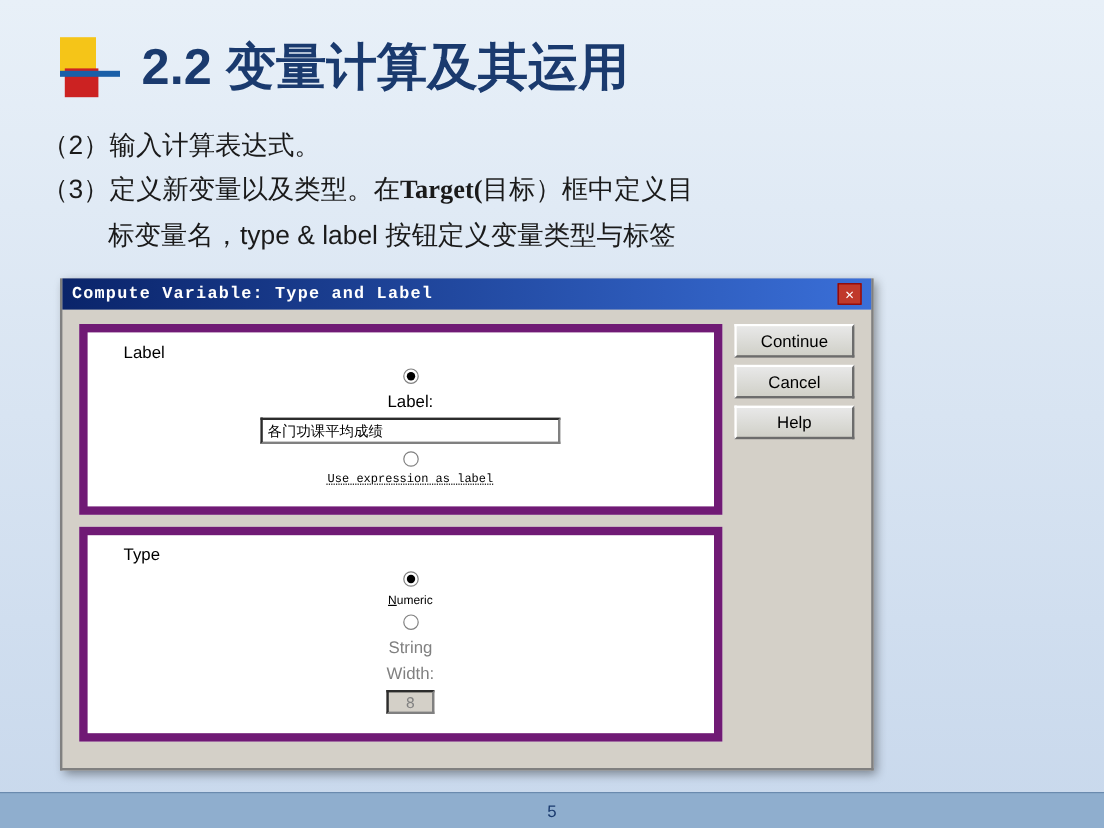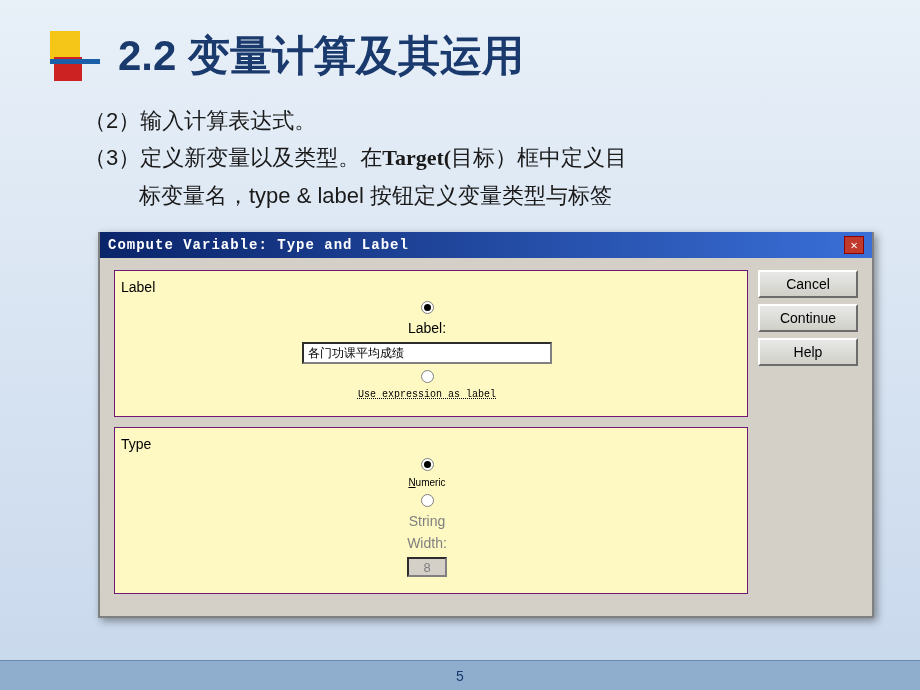--- a/index.html
+++ b/index.html
@@ -48,43 +48,42 @@
 
     .page-title {
       font-size: 42px;
       font-weight: bold;
       color: #1a3a6e;
       font-family: 'Microsoft YaHei', 'SimHei', sans-serif;
     }
 
     
     .content {
-      padding: 0 84px;
+      padding: 0 35px;
     }
 
     .text-line {
       font-size: 22px;
       color: #1a1a1a;
       line-height: 1.7;
       font-family: 'Microsoft YaHei', 'SimSun', sans-serif;
     }
 
     
     .dialog-wrapper {
       margin-top: 18px;
       padding: 0 50px;
     }
 
     .dialog {
       background: #d4d0c8;
       border: 2px solid #808080;
       border-top: 0;
-      width: 776px;
+      width: 678px;
       box-shadow: 3px 3px 8px rgba(0,0,0,0.4);
-      margin-left: 48px;
     }
 
     .dialog-titlebar {
       background: linear-gradient(to right, #0a246a, #3a6fd8);
       color: white;
       padding: 4px 8px;
       display: flex;
       align-items: center;
       justify-content: space-between;
       font-family: 'Courier New', monospace;
@@ -122,23 +121,23 @@
 
     .dialog-right {
       display: flex;
       flex-direction: column;
       gap: 6px;
       width: 100px;
     }
 
     
     .fieldset-box {
-      border: 1px solid #701a75;
-      background: #fef9c3;
-      padding: 8px 10px 10px 2px;
+      border: 7px solid #701a75;
+      background: #ffffff;
+      padding: 8px 10px 10px 26px;
       margin-bottom: 10px;
     }
 
     .fieldset-legend {
       font-size: 14px;
       font-family: Arial, sans-serif;
       color: #000;
       padding: 0 4px;
       font-weight: normal;
     }
@@ -321,22 +320,22 @@
             <div class="radio-input"></div>
             <span style="font-size:14px;font-family:Arial,sans-serif;color:#808080;">String</span>
             <span class="width-label" style="color:#808080;">Width:</span>
             <input type="text" class="width-field" value="8" disabled="" style="">
           </div>
         </div>
 
       </div>
 
       <div class="dialog-right">
+        <button class="win-button">Continue</button>
         <button class="win-button">Cancel</button>
-        <button class="win-button">Continue</button>
         <button class="win-button">Help</button>
       </div>
     </div>
   </div>
 </div>
 
 <div class="bottom-bar">
   <span class="page-number">5</span>
 </div>
 

